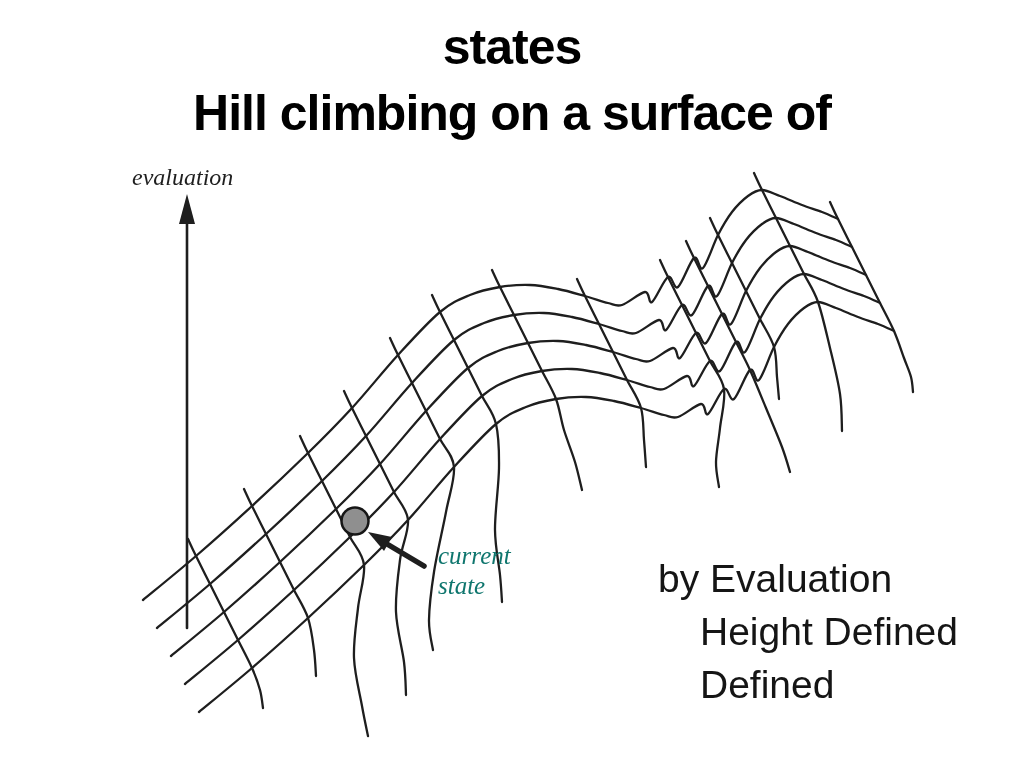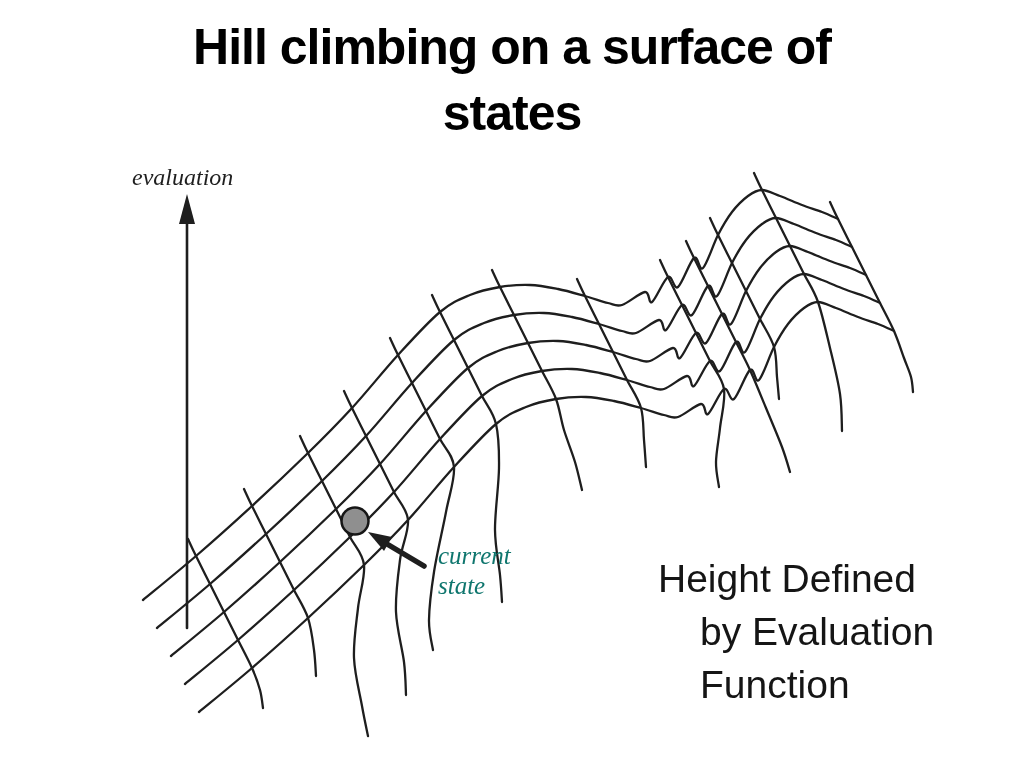--- a/index.html
+++ b/index.html
@@ -29,22 +29,22 @@
   .caption{
     position:absolute;left:658px;top:552px;
     font-size:39px;line-height:53px;color:#151515;
   }
   .caption .cap-line:nth-child(n+2){padding-left:42px;}
 </style>
 </head>
 <body>
 
 <div class="slide-title">
+  <div>states</div>
   <div>Hill climbing on a surface of</div>
-  <div>states</div>
 </div>
 
 <svg id="diagram-svg" viewBox="0 0 1024 768">
   <g id="mesh-layer">
       <path d="M143,600C151.8,592.7 177.8,571.7 196,556C214.2,540.3 233.3,523.2 252,506C270.7,488.8 291.3,469.3 308,453C324.7,436.7 337.0,424.3 352,408C367.0,391.7 383.3,371.0 398,355C412.7,339.0 428.0,322.0 440,312C452.0,302.0 460.0,299.2 470,295C480.0,290.8 490.0,288.7 500,287C510.0,285.3 520.3,284.7 530,285C539.7,285.3 548.8,287.2 558,289C567.2,290.8 576.7,293.7 585,296C593.3,298.3 601.8,301.5 608,303C614.2,304.5 615.8,306.8 622,305C628.2,303.2 640.0,292.5 645,292C650.0,291.5 648.2,304.5 652,302C655.8,299.5 663.7,279.5 668,277C672.3,274.5 673.7,290.2 678,287C682.3,283.8 689.8,261.2 694,258C698.2,254.8 699.0,271.8 703,268C707.0,264.2 713.2,244.3 718,235C722.8,225.7 727.0,218.5 732,212C737.0,205.5 743.0,199.7 748,196C753.0,192.3 756.7,190.0 762,190C767.3,190.0 773.3,193.5 780,196C786.7,198.5 795.0,202.3 802,205C809.0,207.7 816.0,209.7 822,212C828.0,214.3 835.3,217.8 838,219" fill="none" stroke="#1e1e1e" stroke-width="2.3" stroke-linecap="round" stroke-linejoin="round"></path>
       <path d="M157,628C165.8,620.7 191.8,599.7 210,584C228.2,568.3 247.3,551.2 266,534C284.7,516.8 305.3,497.3 322,481C338.7,464.7 351.0,452.3 366,436C381.0,419.7 397.3,399.0 412,383C426.7,367.0 442.0,350.0 454,340C466.0,330.0 474.0,327.2 484,323C494.0,318.8 504.0,316.7 514,315C524.0,313.3 534.3,312.7 544,313C553.7,313.3 562.8,315.2 572,317C581.2,318.8 590.7,321.7 599,324C607.3,326.3 615.8,329.5 622,331C628.2,332.5 629.8,334.8 636,333C642.2,331.2 654.0,320.5 659,320C664.0,319.5 662.2,332.5 666,330C669.8,327.5 677.7,307.5 682,305C686.3,302.5 687.7,318.2 692,315C696.3,311.8 703.8,289.2 708,286C712.2,282.8 713.0,299.8 717,296C721.0,292.2 727.2,272.3 732,263C736.8,253.7 741.0,246.5 746,240C751.0,233.5 757.0,227.7 762,224C767.0,220.3 770.7,218.0 776,218C781.3,218.0 787.3,221.5 794,224C800.7,226.5 809.0,230.3 816,233C823.0,235.7 830.0,237.7 836,240C842.0,242.3 849.3,245.8 852,247" fill="none" stroke="#1e1e1e" stroke-width="2.3" stroke-linecap="round" stroke-linejoin="round"></path>
       <path d="M171,656C179.8,648.7 205.8,627.7 224,612C242.2,596.3 261.3,579.2 280,562C298.7,544.8 319.3,525.3 336,509C352.7,492.7 365.0,480.3 380,464C395.0,447.7 411.3,427.0 426,411C440.7,395.0 456.0,378.0 468,368C480.0,358.0 488.0,355.2 498,351C508.0,346.8 518.0,344.7 528,343C538.0,341.3 548.3,340.7 558,341C567.7,341.3 576.8,343.2 586,345C595.2,346.8 604.7,349.7 613,352C621.3,354.3 629.8,357.5 636,359C642.2,360.5 643.8,362.8 650,361C656.2,359.2 668.0,348.5 673,348C678.0,347.5 676.2,360.5 680,358C683.8,355.5 691.7,335.5 696,333C700.3,330.5 701.7,346.2 706,343C710.3,339.8 717.8,317.2 722,314C726.2,310.8 727.0,327.8 731,324C735.0,320.2 741.2,300.3 746,291C750.8,281.7 755.0,274.5 760,268C765.0,261.5 771.0,255.7 776,252C781.0,248.3 784.7,246.0 790,246C795.3,246.0 801.3,249.5 808,252C814.7,254.5 823.0,258.3 830,261C837.0,263.7 844.0,265.7 850,268C856.0,270.3 863.3,273.8 866,275" fill="none" stroke="#1e1e1e" stroke-width="2.3" stroke-linecap="round" stroke-linejoin="round"></path>
       <path d="M185,684C193.8,676.7 219.8,655.7 238,640C256.2,624.3 275.3,607.2 294,590C312.7,572.8 333.3,553.3 350,537C366.7,520.7 379.0,508.3 394,492C409.0,475.7 425.3,455.0 440,439C454.7,423.0 470.0,406.0 482,396C494.0,386.0 502.0,383.2 512,379C522.0,374.8 532.0,372.7 542,371C552.0,369.3 562.3,368.7 572,369C581.7,369.3 590.8,371.2 600,373C609.2,374.8 618.7,377.7 627,380C635.3,382.3 643.8,385.5 650,387C656.2,388.5 657.8,390.8 664,389C670.2,387.2 682.0,376.5 687,376C692.0,375.5 690.2,388.5 694,386C697.8,383.5 705.7,363.5 710,361C714.3,358.5 715.7,374.2 720,371C724.3,367.8 731.8,345.2 736,342C740.2,338.8 741.0,355.8 745,352C749.0,348.2 755.2,328.3 760,319C764.8,309.7 769.0,302.5 774,296C779.0,289.5 785.0,283.7 790,280C795.0,276.3 798.7,274.0 804,274C809.3,274.0 815.3,277.5 822,280C828.7,282.5 837.0,286.3 844,289C851.0,291.7 858.0,293.7 864,296C870.0,298.3 877.3,301.8 880,303" fill="none" stroke="#1e1e1e" stroke-width="2.3" stroke-linecap="round" stroke-linejoin="round"></path>
       <path d="M199,712C207.8,704.7 233.8,683.7 252,668C270.2,652.3 289.3,635.2 308,618C326.7,600.8 347.3,581.3 364,565C380.7,548.7 393.0,536.3 408,520C423.0,503.7 439.3,483.0 454,467C468.7,451.0 484.0,434.0 496,424C508.0,414.0 516.0,411.2 526,407C536.0,402.8 546.0,400.7 556,399C566.0,397.3 576.3,396.7 586,397C595.7,397.3 604.8,399.2 614,401C623.2,402.8 632.7,405.7 641,408C649.3,410.3 657.8,413.5 664,415C670.2,416.5 671.8,418.8 678,417C684.2,415.2 696.0,404.5 701,404C706.0,403.5 704.2,416.5 708,414C711.8,411.5 719.7,391.5 724,389C728.3,386.5 729.7,402.2 734,399C738.3,395.8 745.8,373.2 750,370C754.2,366.8 755.0,383.8 759,380C763.0,376.2 769.2,356.3 774,347C778.8,337.7 783.0,330.5 788,324C793.0,317.5 799.0,311.7 804,308C809.0,304.3 812.7,302.0 818,302C823.3,302.0 829.3,305.5 836,308C842.7,310.5 851.0,314.3 858,317C865.0,319.7 872.0,321.7 878,324C884.0,326.3 891.3,329.8 894,331" fill="none" stroke="#1e1e1e" stroke-width="2.3" stroke-linecap="round" stroke-linejoin="round"></path>
       <path d="M188,539C189.3,541.8 192.3,548.5 196,556C199.7,563.5 205.3,574.7 210,584C214.7,593.3 219.3,602.7 224,612C228.7,621.3 233.3,630.7 238,640C242.7,649.3 248.3,659.7 252,668C255.7,676.3 258.2,683.3 260,690C261.8,696.7 262.5,705.0 263,708" fill="none" stroke="#1e1e1e" stroke-width="2.3" stroke-linecap="round" stroke-linejoin="round"></path>
@@ -70,16 +70,16 @@
       <path d="M424,566 L387,544" fill="none" stroke="#1e1e1e" stroke-width="5.5" stroke-linecap="round" stroke-linejoin="round"></path>
       <polygon points="368,532 392,537 384,551" fill="#1e1e1e"></polygon>
     </g>
 </svg>
 
 <div class="axis-label">evaluation</div>
 <div class="state-label">current
 state</div>
 
 <div class="caption">
+  <div class="cap-line">by Evaluation</div>
   <div class="cap-line">Height Defined</div>
-  <div class="cap-line">by Evaluation</div>
-  <div class="cap-line">Function</div>
+  <div class="cap-line">Defined</div>
 </div>
 
 </body></html>

